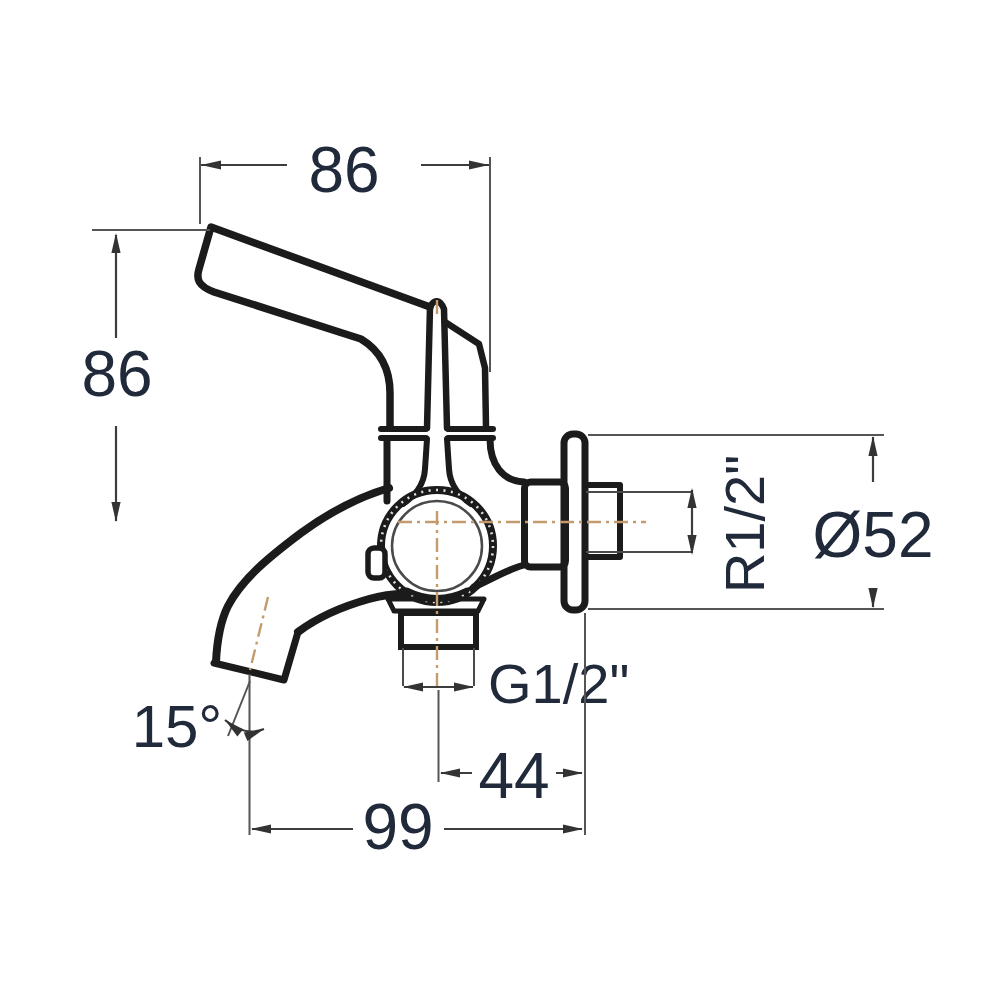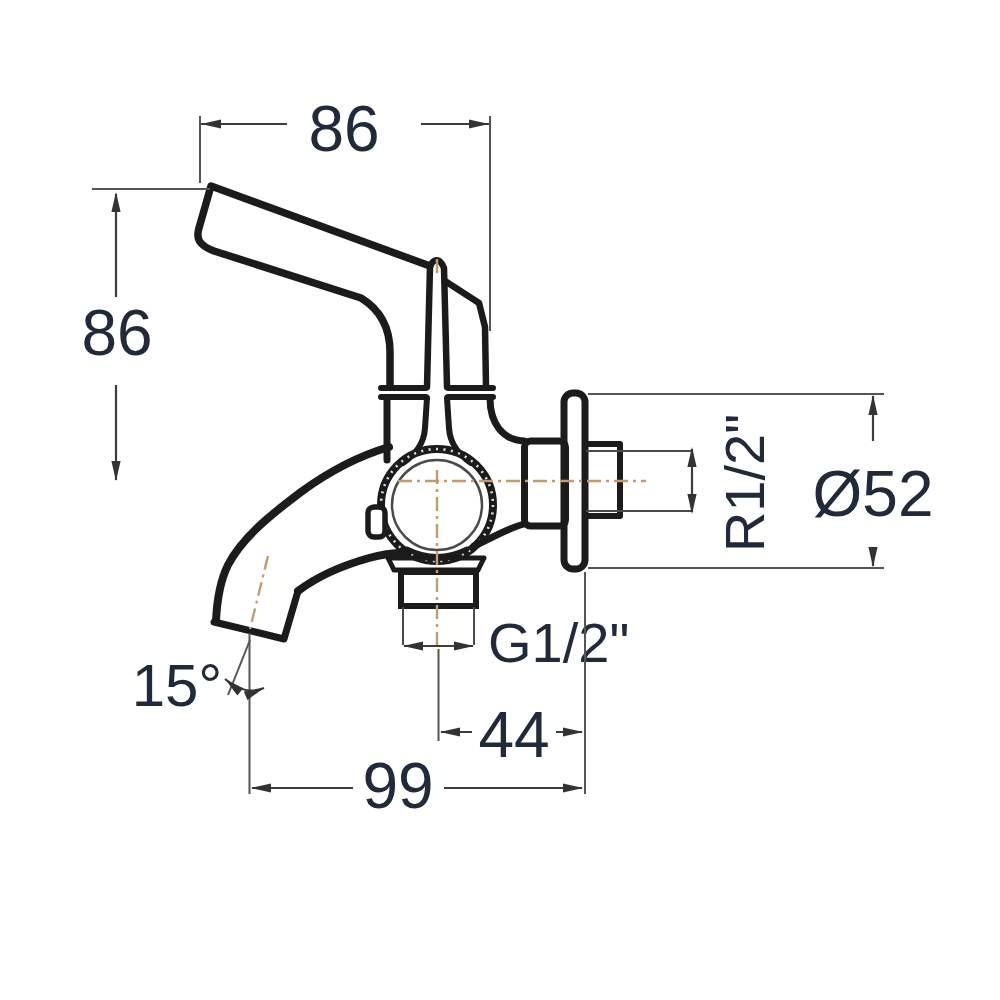--- a/index.html
+++ b/index.html
@@ -9,20 +9,21 @@
     width: 1000px;
     height: 1000px;
     font-family: "Liberation Sans", sans-serif;
   }
   .stage {
     position: relative;
     width: 1000px;
     height: 960px;
     background: #ffffff;
     overflow: hidden;
+    margin-top: 41px;
   }
   svg { display: block; }
   .outline   { stroke: #1b1b1b; fill: none; stroke-linecap: round; stroke-linejoin: round; }
   .thin      { stroke: #4a4a4a; fill: none; stroke-width: 2; }
   .dimline   { stroke: #3d3d3d; fill: none; stroke-width: 2.2; }
   .extline   { stroke: #555555; fill: none; stroke-width: 2; }
   .cline     { stroke: #c49b6d; fill: none; stroke-width: 2.4; stroke-dasharray: 14 5 3 5; }
   .arrow     { fill: #333333; stroke: none; }
   .dimtext   { fill: #212a3a; font-size: 64px; }
   .dimtext-s { fill: #212a3a; font-size: 56px; }

